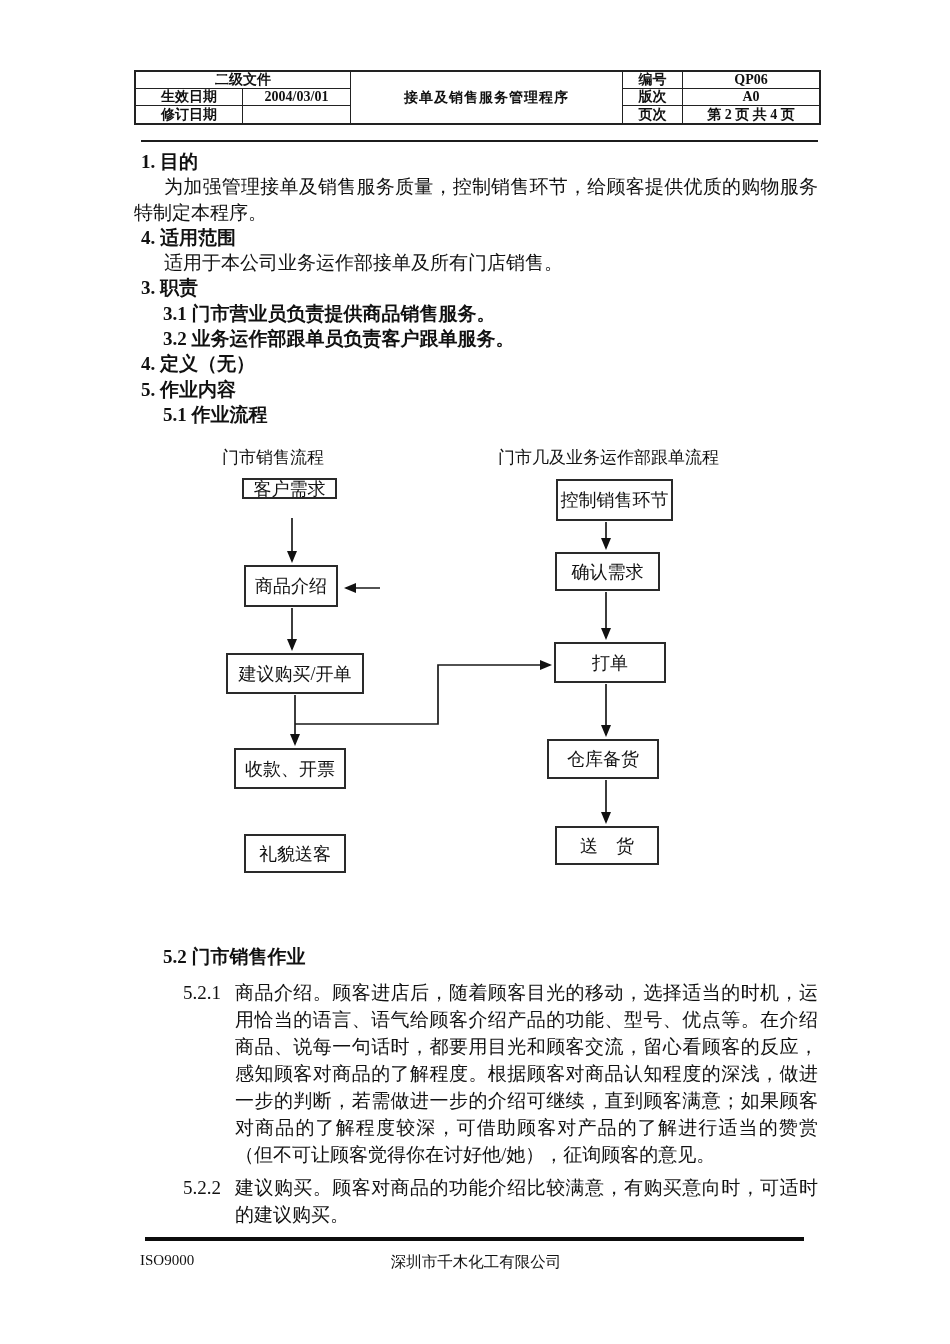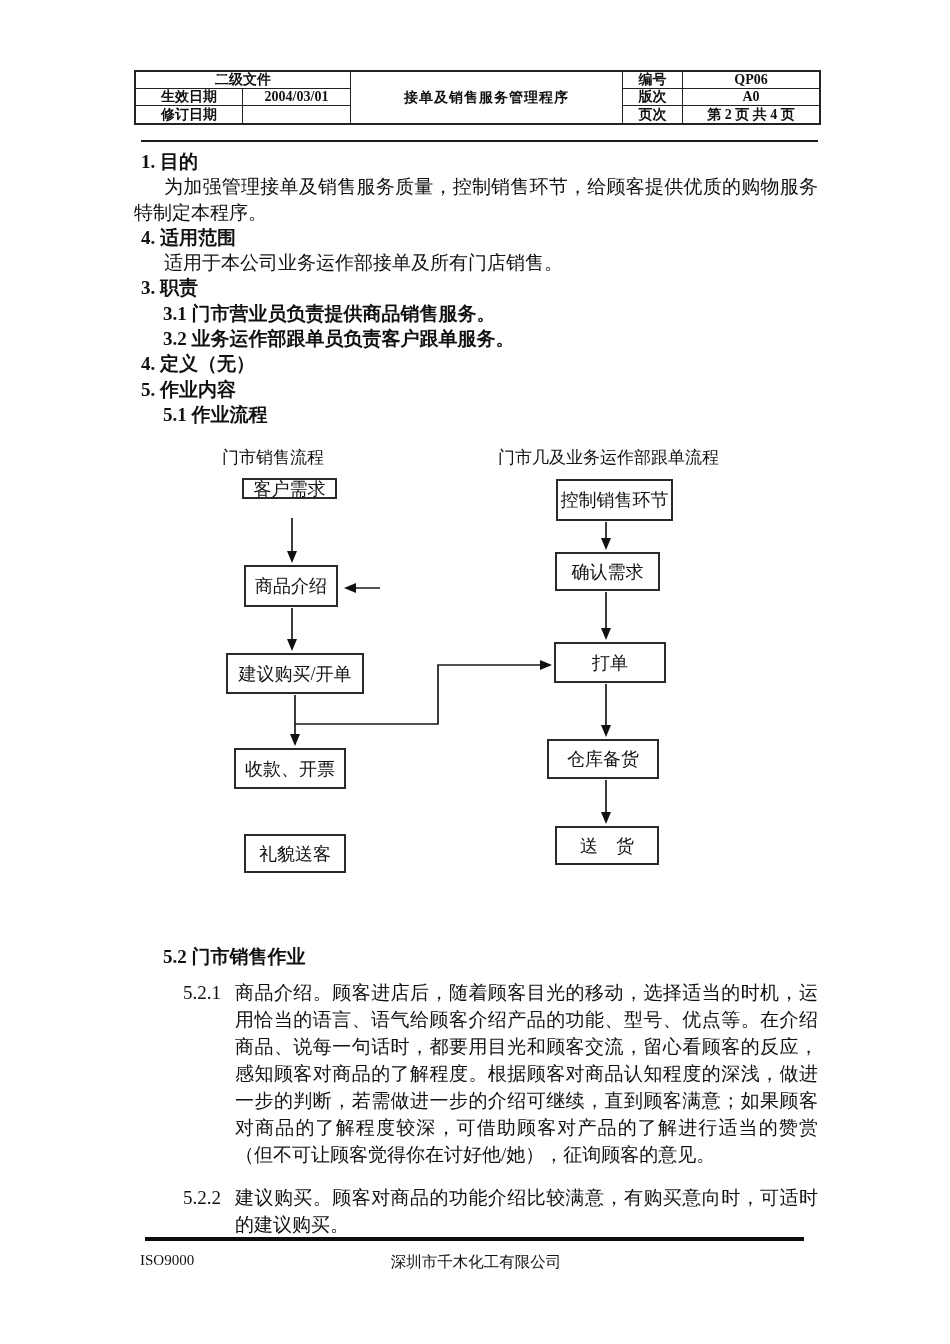--- a/index.html
+++ b/index.html
@@ -48,21 +48,21 @@
   .b5{left:244px;top:389px;width:102px;height:39px;}
   .b6{left:556px;top:34px;width:117px;height:42px;}
   .b7{left:555px;top:107px;width:105px;height:39px;}
   .b8{left:554px;top:197px;width:112px;height:41px;}
   .b9{left:547px;top:294px;width:112px;height:40px;}
   .b10{left:555px;top:381px;width:104px;height:39px;}
   
   .sec52{position:absolute;left:134px;top:944px;width:684px;font-size:19px;}
   .sec52 .h52{font-weight:bold;padding-left:29px;line-height:25px;margin-bottom:10px;}
   .sec52 .item{display:flex;line-height:27px;}
-  .sec52 .item + .item{margin-top:16px;}
+  .sec52 .item + .item{margin-top:6px;}
   .sec52 .inum{flex:none;margin-left:49px;width:52px;}
   .sec52 .itext{flex:1;text-align:justify;}
   
   .foot-rule{position:absolute;left:145px;top:1237px;width:659px;height:4px;background:#0d0d0d;}
   .foot-left{position:absolute;left:140px;top:1252px;font-size:15px;}
   .foot-center{position:absolute;left:134px;top:1252px;width:684px;text-align:center;font-size:15.5px;}
 </style>
 </head>
 <body>
 

